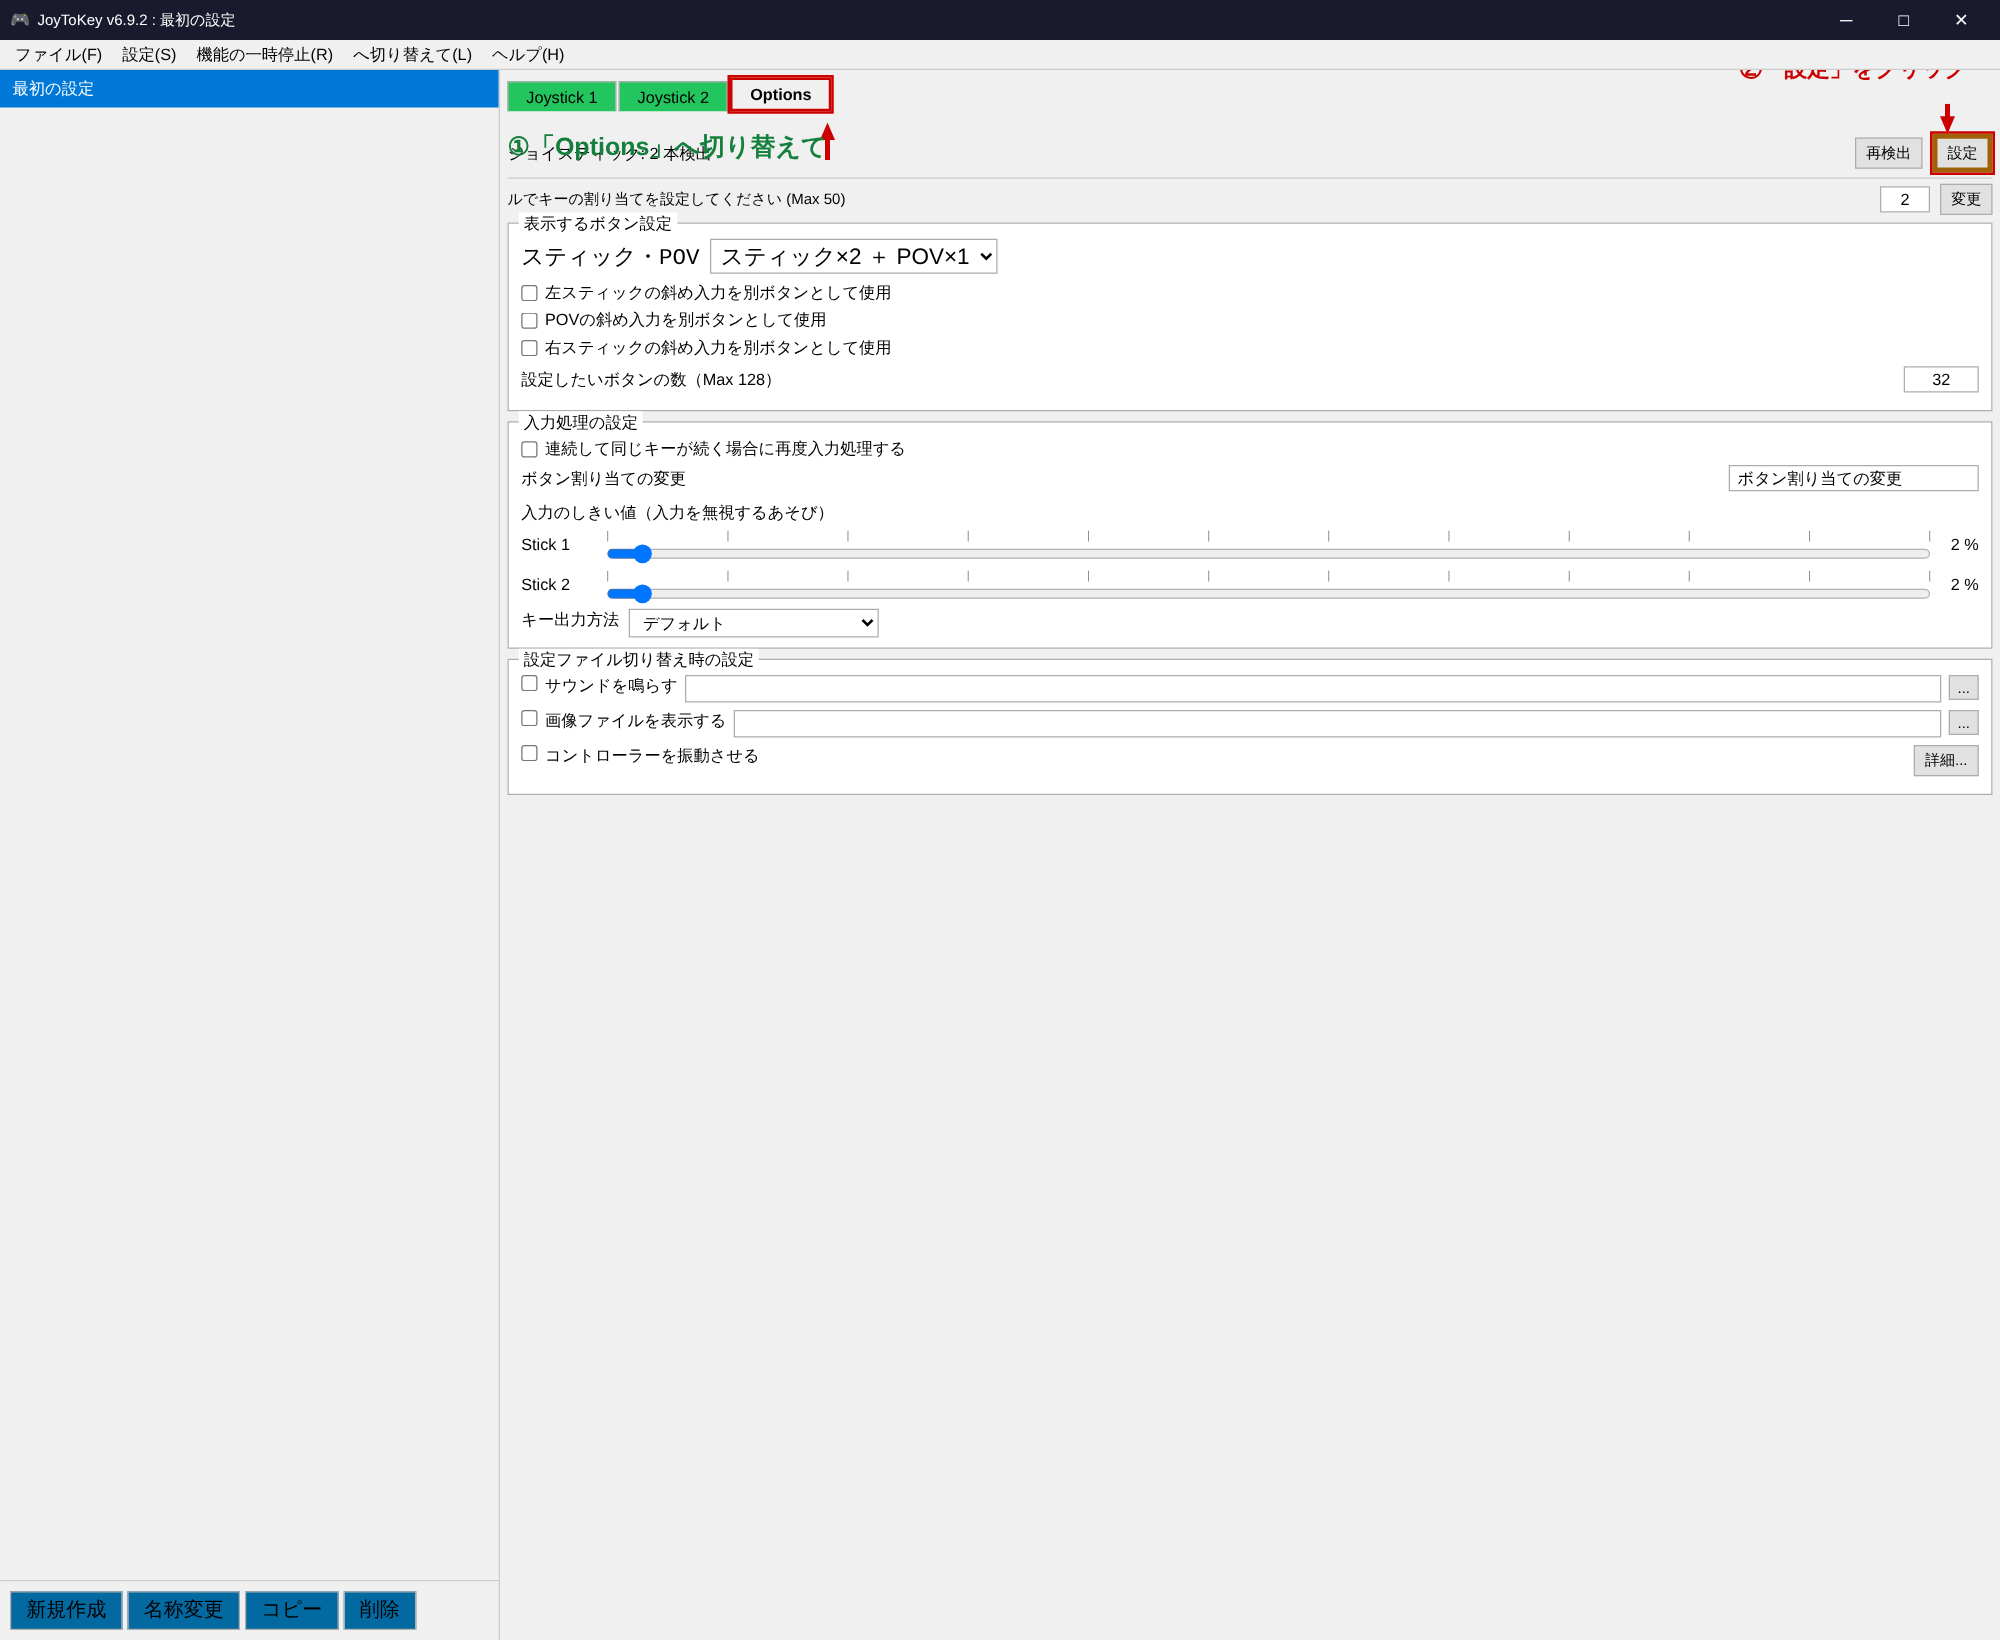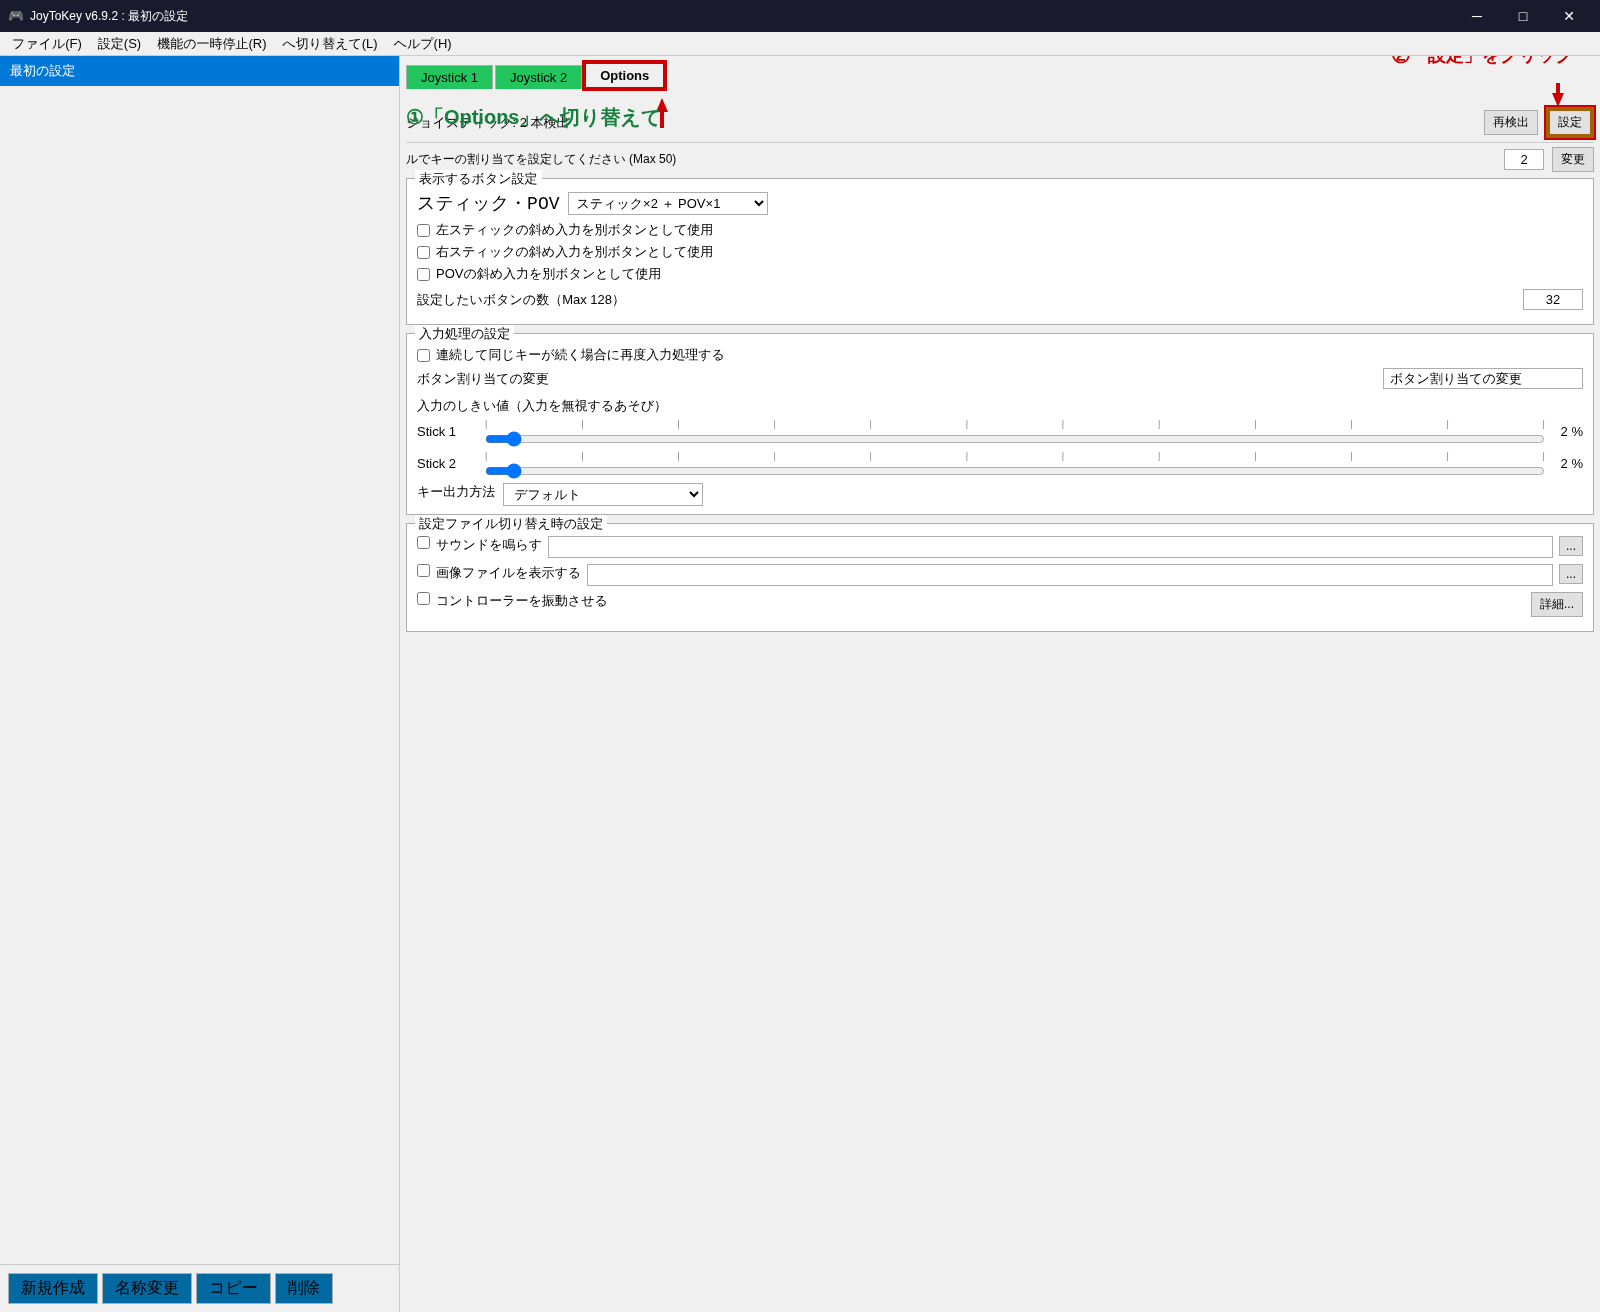--- a/index.html
+++ b/index.html
@@ -153,21 +153,21 @@
       display: flex;
       align-items: center;
       gap: 8px;
       margin-bottom: 6px;
     }
     .field-label { font-size: 18px; min-width: 80px; font-family: Liberation Mono, monospace; }
     .select-box {
       border: 1px solid #adadad;
       background: white;
       padding: 2px 4px;
-      font-size: 13px;
+      font-size: 18px;
       font-family: inherit;
       min-width: 200px;
     }
 
     
     .checkbox-row {
       display: flex;
       align-items: center;
       gap: 6px;
       margin-bottom: 4px;
@@ -325,25 +325,25 @@
             <option>スティック×2 ＋ POV×1</option>
           </select>
         </div>
 
         <div class="checkbox-row">
           <input type="checkbox" style="">
           <span>左スティックの斜め入力を別ボタンとして使用</span>
         </div>
         <div class="checkbox-row">
           <input type="checkbox" style="">
+          <span>POVの斜め入力を別ボタンとして使用</span>
+        </div>
+        <div class="checkbox-row">
+          <input type="checkbox" style="">
           <span>右スティックの斜め入力を別ボタンとして使用</span>
-        </div>
-        <div class="checkbox-row">
-          <input type="checkbox" style="">
-          <span>POVの斜め入力を別ボタンとして使用</span>
         </div>
 
         <div class="field-row" style="margin-top:6px;">
           <span>設定したいボタンの数（Max 128）</span>
           <span style="flex:1;"></span>
           <input type="text" class="number-field" value="32" style="">
         </div>
       </div>
     </div>
 

